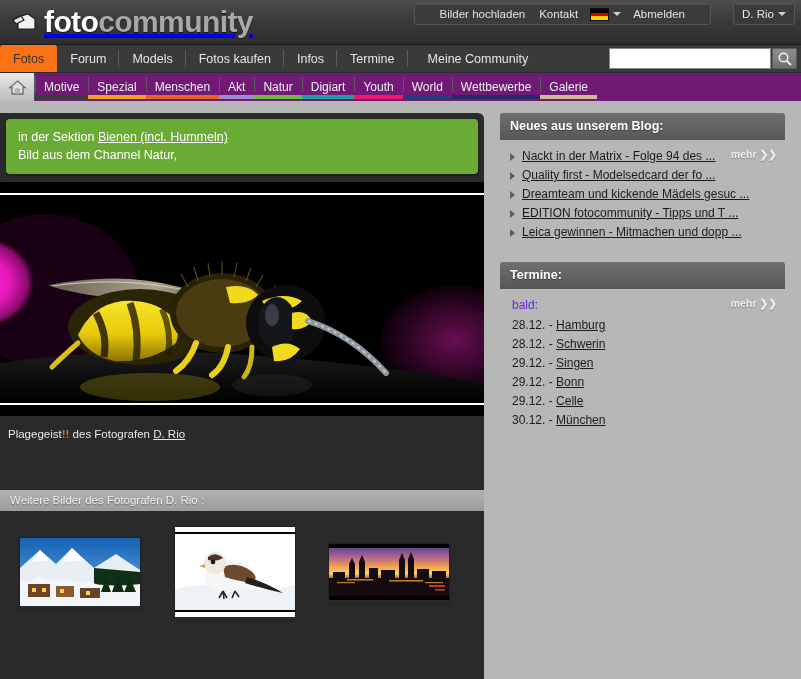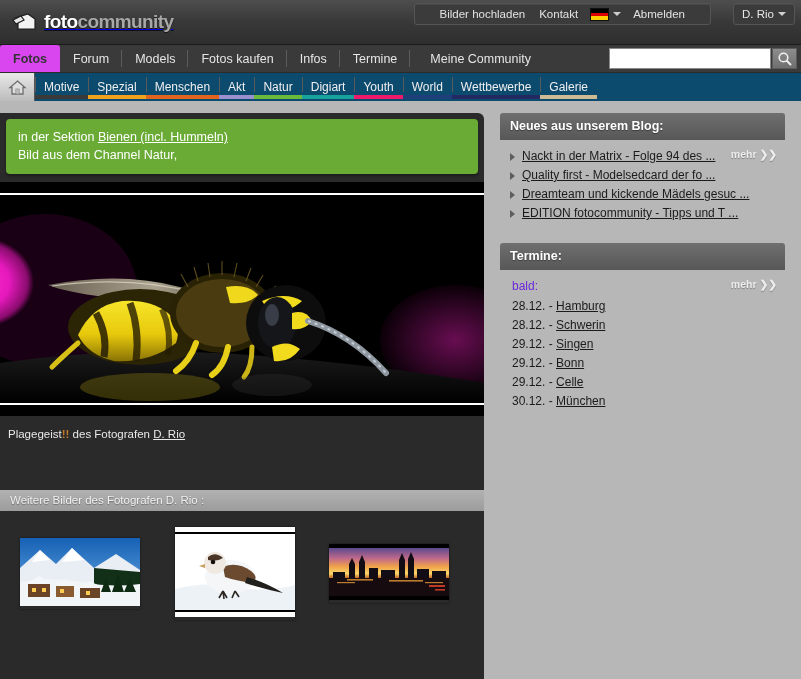--- a/index.html
+++ b/index.html
@@ -31,21 +31,21 @@
     align-items: center;
     height: 36px;
   }
   .logo-icon {
     width: 26px;
     height: 22px;
     margin-right: 6px;
     position: relative;
   }
   .logo-text {
-    font-size: 19px;
+    font-size: 30px;
     font-weight: bold;
     letter-spacing: -0.6px;
     line-height: 30px;
     text-shadow: 0 1px 1px rgba(0,0,0,0.65);
   }
   .logo-foto { color: #ffffff; }
   .logo-community { color: #a8a8a8; }
 
   .topnav {
     position: absolute;
@@ -131,24 +131,23 @@
   .mainnav-item.sep::after {
     content: "";
     position: absolute;
     right: 0;
     top: 5px;
     bottom: 5px;
     width: 1px;
     background: #5c5c5c;
   }
   .mainnav-item.active {
-    background: #d946ef;
+    background: #f97316;
     color: #333;
     border-radius: 3px 3px 0 0;
-    font-weight: bold;
   }
   .mainnav-item.wide { padding: 0 16px 0 20px; }
 
   .searchwrap {
     position: absolute;
     right: 4px;
     top: 3px;
     display: flex;
     align-items: center;
   }
@@ -171,21 +170,21 @@
     display: flex;
     align-items: center;
     justify-content: center;
     cursor: pointer;
     padding: 0;
   }
 
   
   .subnav {
     height: 28px;
-    background: #0c4a6e;
+    background: #701a75;
     display: flex;
     align-items: stretch;
     position: relative;
   }
   .home-btn {
     width: 34px;
     background: linear-gradient(to bottom,#e8e8e8,#bcbcbc);
     display: flex;
     align-items: center;
     justify-content: center;
@@ -703,20 +702,24 @@
           <a href="#">Quality first - Modelsedcard der fo ...</a>
         </div>
         <div class="blog-item">
           <span class="arrow-ico"></span>
           <a href="#">Dreamteam und kickende Mädels gesuc ...</a>
         </div>
         <div class="blog-item">
           <span class="arrow-ico"></span>
           <a href="#">EDITION fotocommunity - Tipps und T ...</a>
         </div>
+        <div class="blog-item">
+          <span class="arrow-ico"></span>
+          <a href="#">Leica gewinnen - Mitmachen und dopp ...</a>
+        </div>
       </div>
     </div>
 
     <div class="spacer-16"></div>
 
     <div>
       <div class="panel-header">Termine:</div>
       <div class="panel-body">
         <a class="mehr" href="#">mehr ❯❯</a>
         <div class="termine-sub">bald:</div>

